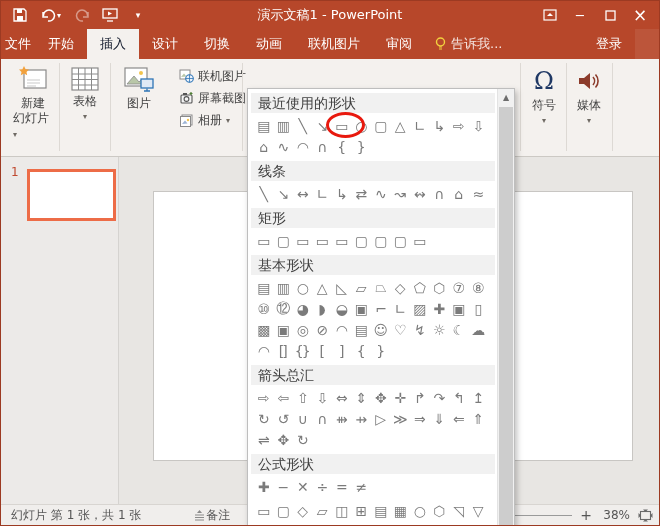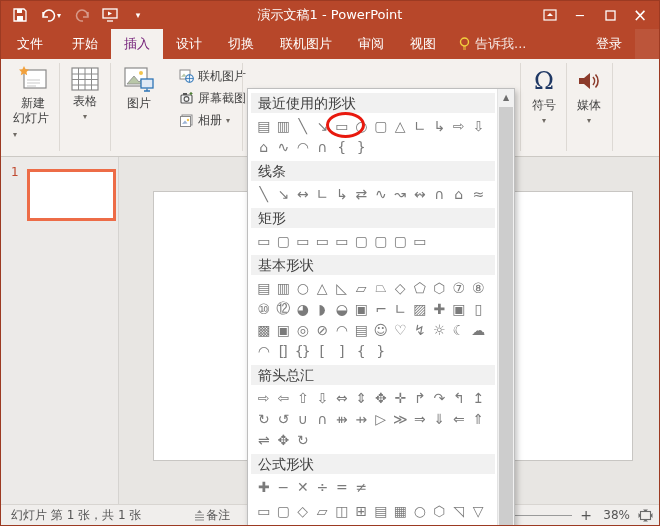--- a/index.html
+++ b/index.html
@@ -15,22 +15,22 @@
   .title-text { position:absolute; left:0; right:0; text-align:center; font-size:13px; color:#fff; pointer-events:none; }
   .winbtns { position:absolute; right:4px; top:0; height:28px; display:flex; align-items:center; }
   .winbtn { width:30px; height:28px; display:flex; align-items:center; justify-content:center; color:#fff; cursor:pointer; font-size:13px; }
   .dim { opacity:.45; }
   .tinyarrow { font-size:8px; color:#fff; margin-left:1px; }
 
   
   .tabrow { position:absolute; left:0; top:28px; width:100%; height:30px; background:#B7472A;
             display:flex; align-items:stretch; color:#fff; font-size:13px; }
   .tab { padding:0 13px; display:flex; align-items:center; cursor:pointer; white-space:nowrap; }
-  .tab.active { background:#f4f1ee; color:#701a75; }
-  .tab.file { padding:0 16px;text-align:right; }
+  .tab.active { background:#f4f1ee; color:#0f172a; }
+  .tab.file { padding:0 4px;text-align:right; }
   .tellme { display:flex; align-items:center; gap:5px; color:rgba(255,255,255,.85); padding:0 10px; cursor:pointer; white-space:nowrap;}
   .spacer { flex:1; }
   .share { display:flex; align-items:center; gap:5px; padding:0 12px; cursor:pointer; background:rgba(255,255,255,.08); }
 
   
   .ribbon { position:absolute; left:0; top:58px; width:100%; height:98px; background:#f4f1ee; border-bottom:1px solid #ccc9c4; }
   .rgroup-sep { position:absolute; top:4px; height:88px; width:1px; background:#ddd9d4; }
   .bigbtn { position:absolute; top:3px; display:flex; flex-direction:column; align-items:center; cursor:pointer;
             color:#444; font-size:12px; line-height:15px; padding:2px 4px; }
   .grouplabel { position:absolute; top:140px; font-size:11px; color:#7a756f; width:90px; text-align:center; }
@@ -128,23 +128,23 @@
     <span class="winbtn" style="font-size:17px">×</span>
   </div>
 </div>
 
 <div class="tabrow">
   <div class="tab file">文件</div>
   <div class="tab">开始</div>
   <div class="tab active">插入</div>
   <div class="tab">设计</div>
   <div class="tab">切换</div>
+  <div class="tab">动画</div>
   <div class="tab">联机图片</div>
   <div class="tab">审阅</div>
-  <div class="tab">视图</div>
   <div class="tellme">
     <span>
       <svg width="11" height="14" viewBox="0 0 11 14">
           <circle cx="5.5" cy="5" r="4" fill="none" stroke="#f2d13e" stroke-width="1.4"></circle>
           <path d="M4 10 h3 M4 12 h3" stroke="#f2d13e" stroke-width="1.2"></path>
         </svg>
     </span>
     <span>告诉我...</span>
   </div>
   <div class="spacer"></div>

